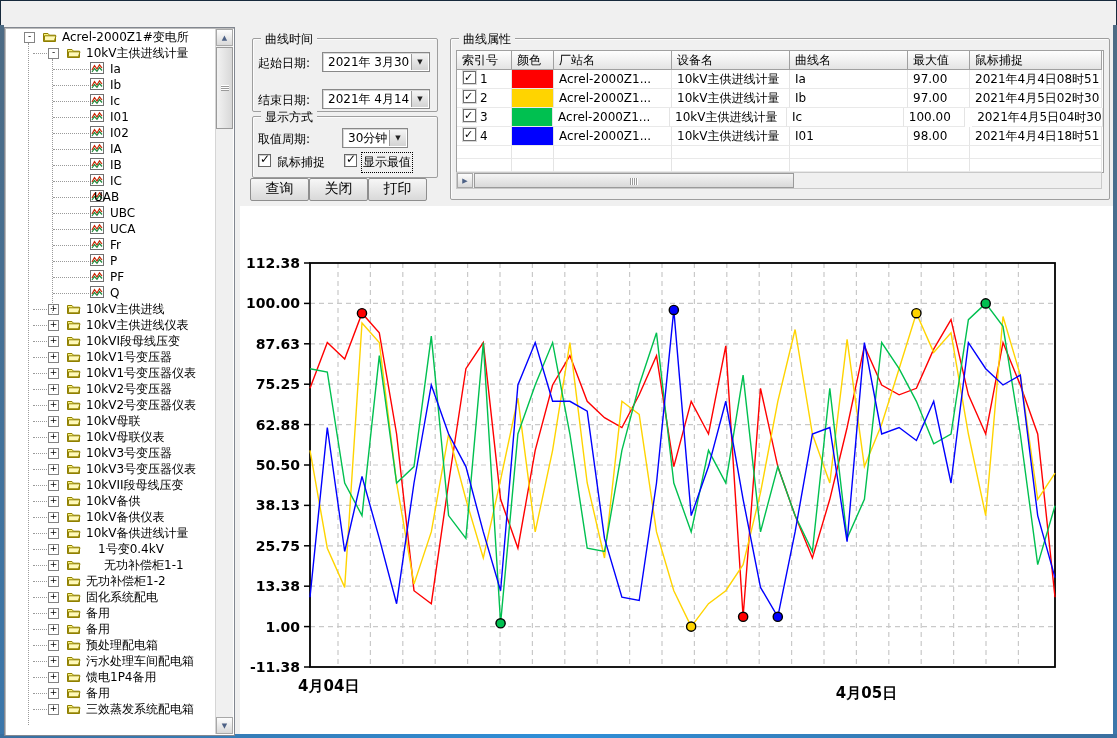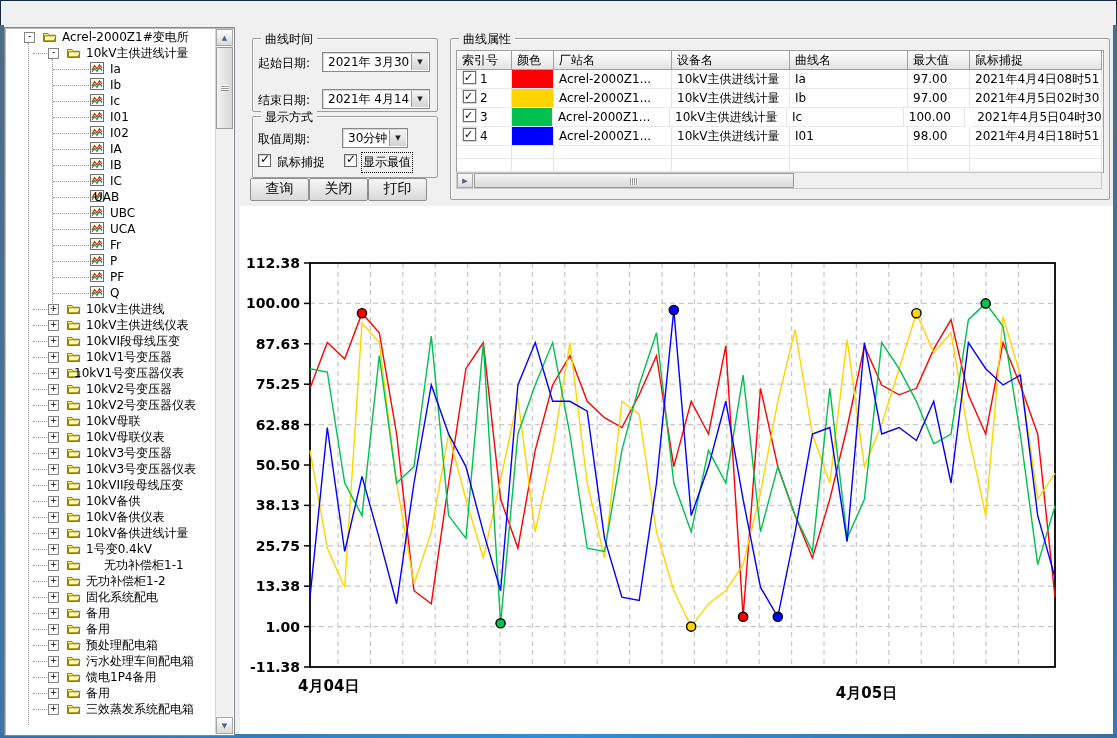--- a/index.html
+++ b/index.html
@@ -280,21 +280,21 @@
             </svg></span>
           <span class="tlabel" style="left:80px;">10kV1号变压器</span>
         </div>
         <div class="trow">
           <span class="stub" style="left:27px;width:14px;"></span>
           <span class="ebox" style="left:42px;">+</span>
           <span class="ticon" style="left:60px;"><svg width="15" height="13" viewBox="0 0 15 13">
               <path d="M1.5 3.5 h4.5 l1.5 1.7 h6 v6.3 h-12 z" fill="#fbf37c" stroke="#8f7f00"></path>
               <path d="M2.5 5.8 h11.5 l-1.6 5 h-10 z" fill="#fff9b8" stroke="#8f7f00"></path>
             </svg></span>
-          <span class="tlabel" style="left:68px;text-align:right;">10kV1号变压器仪表</span>
+          <span class="tlabel" style="left:80px;text-align:right;">10kV1号变压器仪表</span>
         </div>
         <div class="trow">
           <span class="stub" style="left:27px;width:14px;"></span>
           <span class="ebox" style="left:42px;">+</span>
           <span class="ticon" style="left:60px;"><svg width="15" height="13" viewBox="0 0 15 13">
               <path d="M1.5 3.5 h4.5 l1.5 1.7 h6 v6.3 h-12 z" fill="#fbf37c" stroke="#8f7f00"></path>
               <path d="M2.5 5.8 h11.5 l-1.6 5 h-10 z" fill="#fff9b8" stroke="#8f7f00"></path>
             </svg></span>
           <span class="tlabel" style="left:80px;">10kV2号变压器</span>
         </div>
@@ -379,21 +379,21 @@
             </svg></span>
           <span class="tlabel" style="left:80px;">10kV备供进线计量</span>
         </div>
         <div class="trow">
           <span class="stub" style="left:27px;width:14px;"></span>
           <span class="ebox" style="left:42px;">+</span>
           <span class="ticon" style="left:60px;"><svg width="15" height="13" viewBox="0 0 15 13">
               <path d="M1.5 3.5 h4.5 l1.5 1.7 h6 v6.3 h-12 z" fill="#fbf37c" stroke="#8f7f00"></path>
               <path d="M2.5 5.8 h11.5 l-1.6 5 h-10 z" fill="#fff9b8" stroke="#8f7f00"></path>
             </svg></span>
-          <span class="tlabel" style="left:80px;">1号变0.4kV</span>
+          <span class="tlabel" style="left:92px;">1号变0.4kV</span>
         </div>
         <div class="trow">
           <span class="stub" style="left:27px;width:14px;"></span>
           <span class="ebox" style="left:42px;">+</span>
           <span class="ticon" style="left:60px;"><svg width="15" height="13" viewBox="0 0 15 13">
               <path d="M1.5 3.5 h4.5 l1.5 1.7 h6 v6.3 h-12 z" fill="#fbf37c" stroke="#8f7f00"></path>
               <path d="M2.5 5.8 h11.5 l-1.6 5 h-10 z" fill="#fff9b8" stroke="#8f7f00"></path>
             </svg></span>
           <span class="tlabel" style="left:80px;margin-left:18px;">无功补偿柜1-1</span>
         </div>

